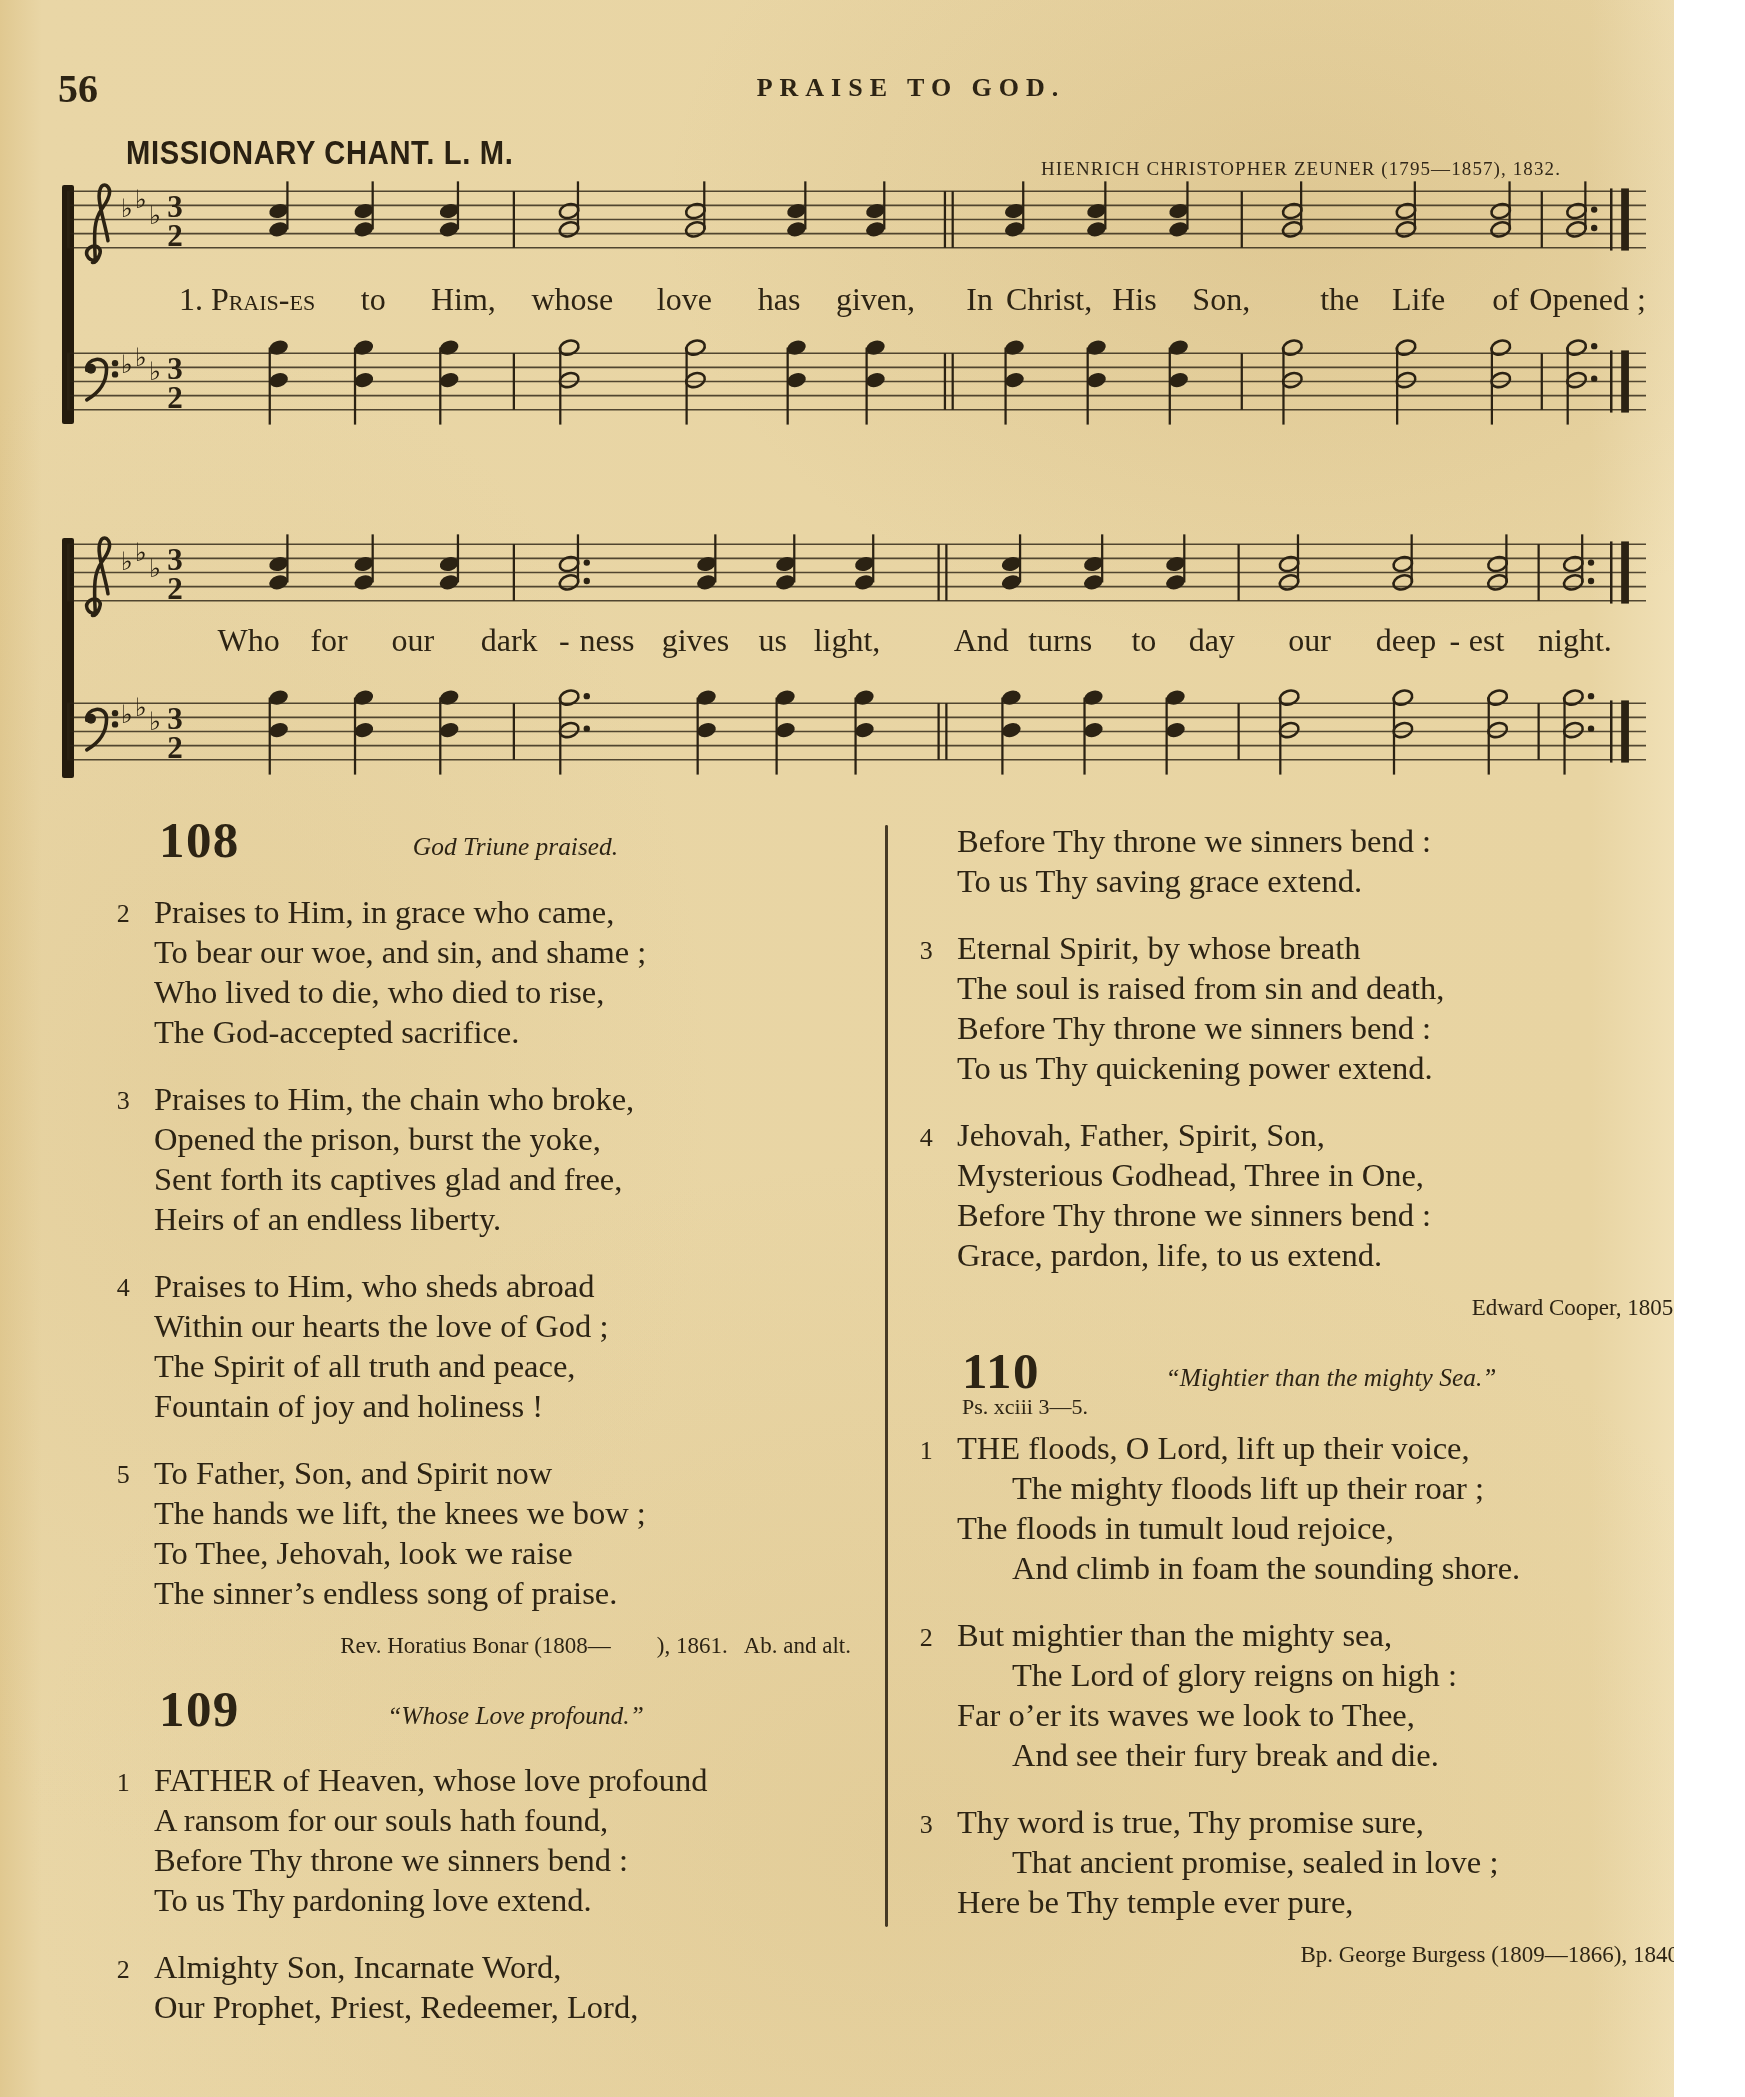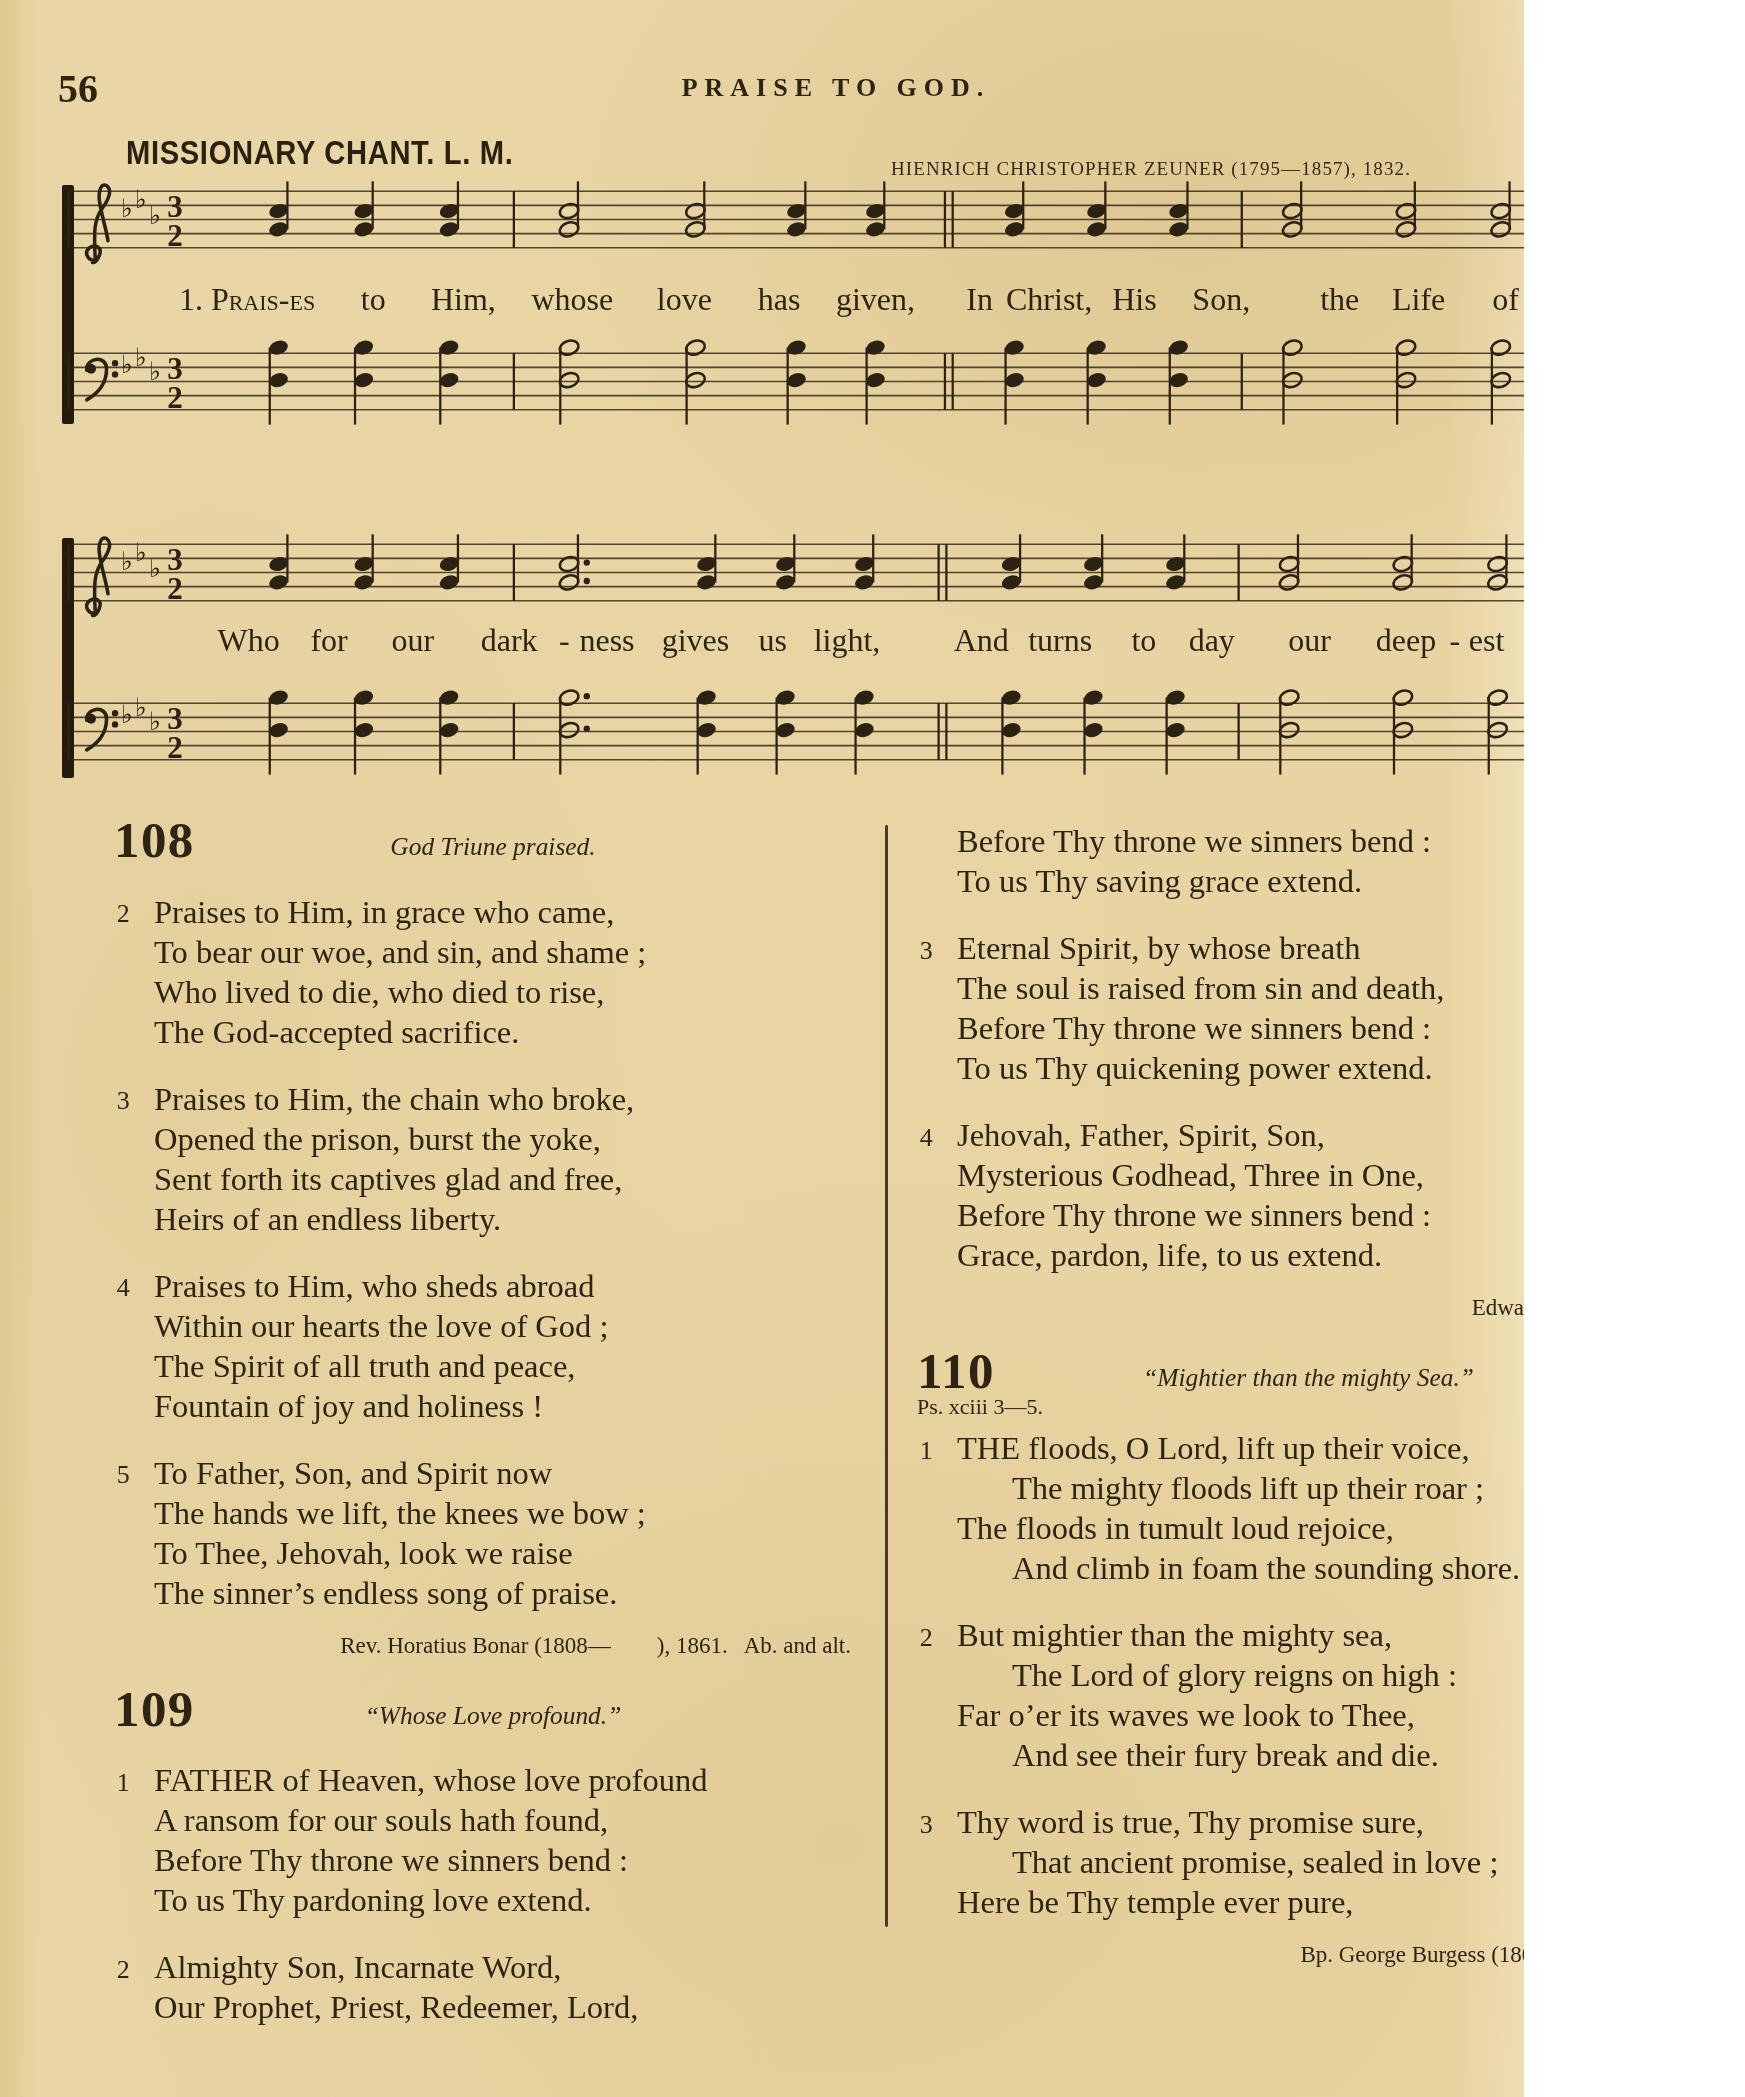--- a/index.html
+++ b/index.html
@@ -1,18 +1,18 @@
 <!DOCTYPE html>
 <html style="font-size:11.3px"><head>
 <meta charset="utf-8">
 <style>
   html,body{margin:0;padding:0;}
   .page{
     position:relative;
-    width:1524px;height:2097px;
+    width:1674px;height:2097px;
     overflow:hidden;
     color:#2d2414;
     font-family:"Liberation Serif","DejaVu Serif",serif;
     background:
       radial-gradient(919px 636px at 78% 10%, rgba(189,156,92,.22), transparent 70%),
       radial-gradient(707px 1060px at 12% 52%, rgba(218,193,136,.30), transparent 72%),
       radial-gradient(1201px 919px at 55% 88%, rgba(203,172,108,.20), transparent 75%),
       linear-gradient(90deg,#e0c890 0,#e9d6a6 2.5%,#e8d4a2 95%,#f0e0b6 100%),
       #e8d4a2;
   }
@@ -24,21 +24,21 @@
   .composer{position:absolute;right:113px;top:158px;font-size:19px;letter-spacing:1.1px;color:#33291a;}
   .staff-svg{position:absolute;left:67px;width:1579px;height:99px;}
   .sys-bracket{position:absolute;left:62px;width:12px;background:#241b0d;border-radius:2.1px;}
   .lyrics{position:absolute;left:67px;width:1579px;height:40px;font-size:32px;color:#2d2414;}
   .lyrics span{position:absolute;top:0;transform:translateX(-50%);white-space:nowrap;}
   .lyrics .sc{font-variant:small-caps;}
   .col{position:absolute;top:821px;}
   #col-left{left:114px;width:758px;}
   #col-right{left:917px;width:783px;}
   .col-rule{position:absolute;left:885px;top:825px;width:2.8px;height:1102px;background:rgba(42,32,16,.85);border-radius:1.4px;}
-  .hymn-head{position:relative;min-height:62px;margin-bottom:8.5px;}
+  .hymn-head{position:relative;min-height:62px;margin-bottom:8.5px;margin-left:45px;}
   .hymn-number{position:absolute;left:0;top:-10px;font-size:51px;font-weight:700;letter-spacing:1.4px;}
   .cap1{font-style:italic;font-size:25.4px;text-align:center;padding-top:11.3px;}
   .cap2{font-size:22px;text-align:left;padding-top:1.4px;}
   .verse{position:relative;margin-bottom:27px;font-size:32.5px;line-height:40px;}
   .verse-num{position:absolute;left:2.8px;top:2.8px;font-size:26px;}
   .verse-line{padding-left:40px;}
   .verse-line.ind2{padding-left:95px;}
   .attribution{text-align:right;font-size:23px;margin:-7px 21px 31px 0;white-space:pre;}
 </style>
 </head>

